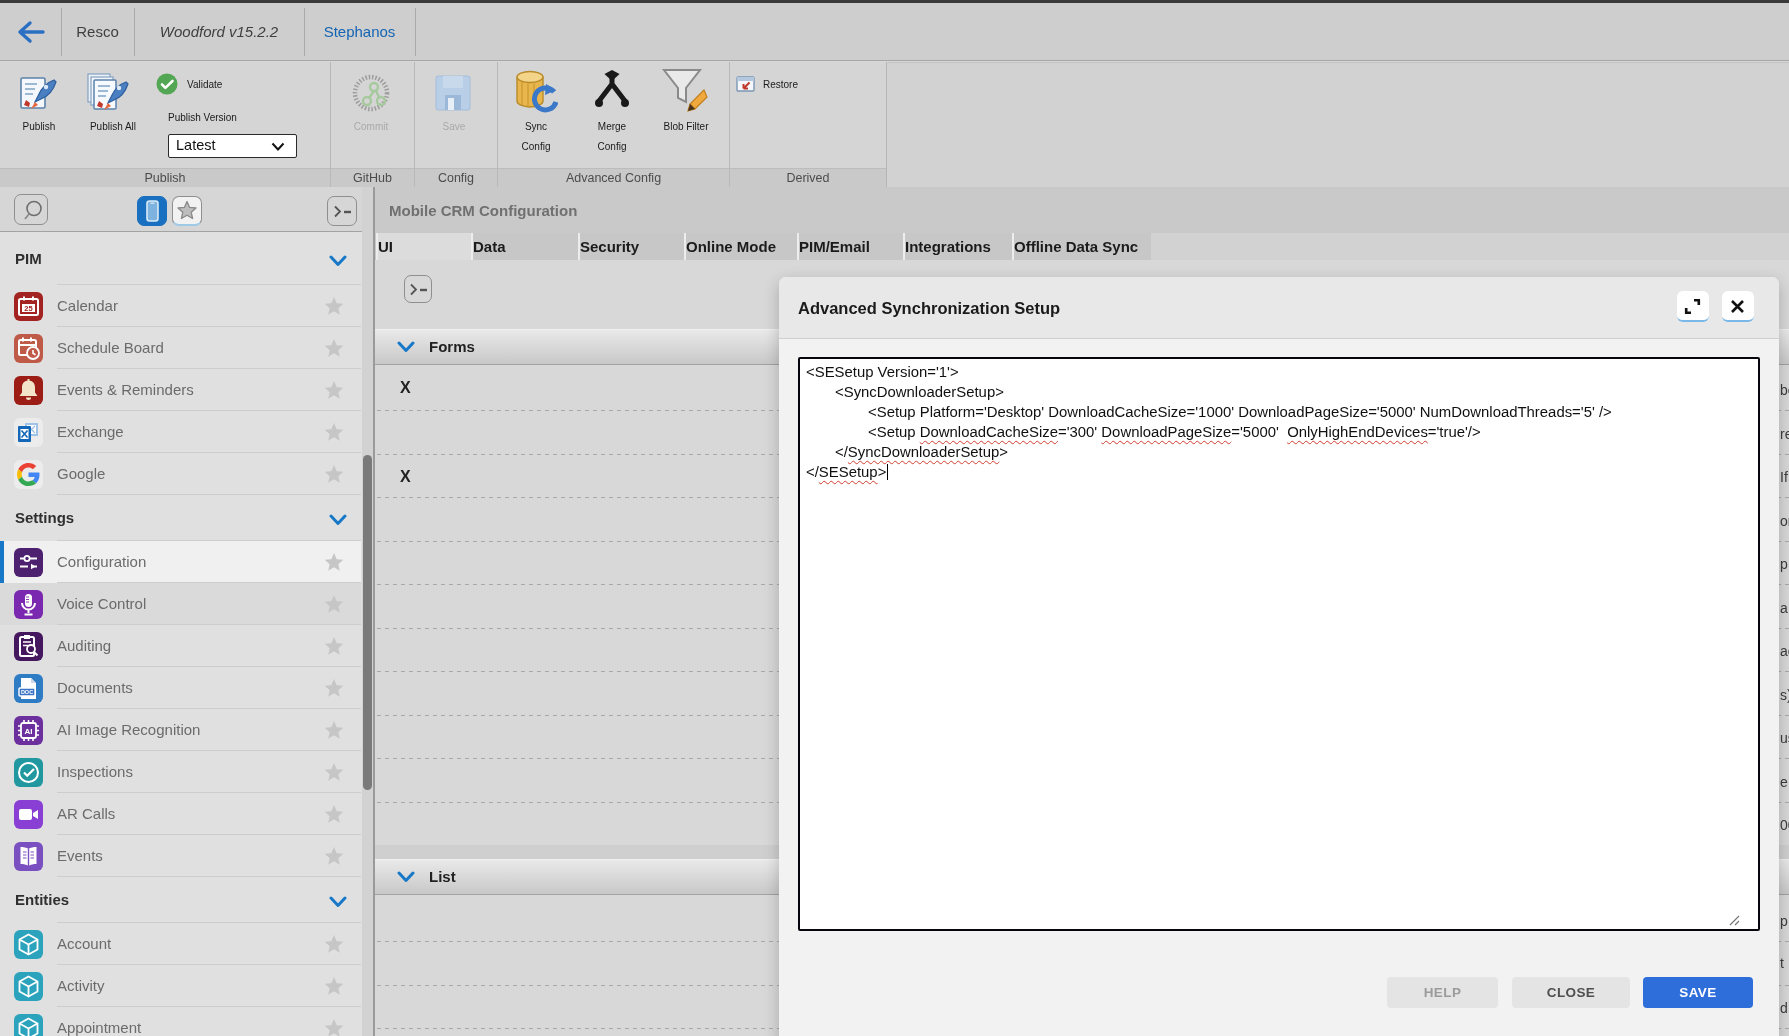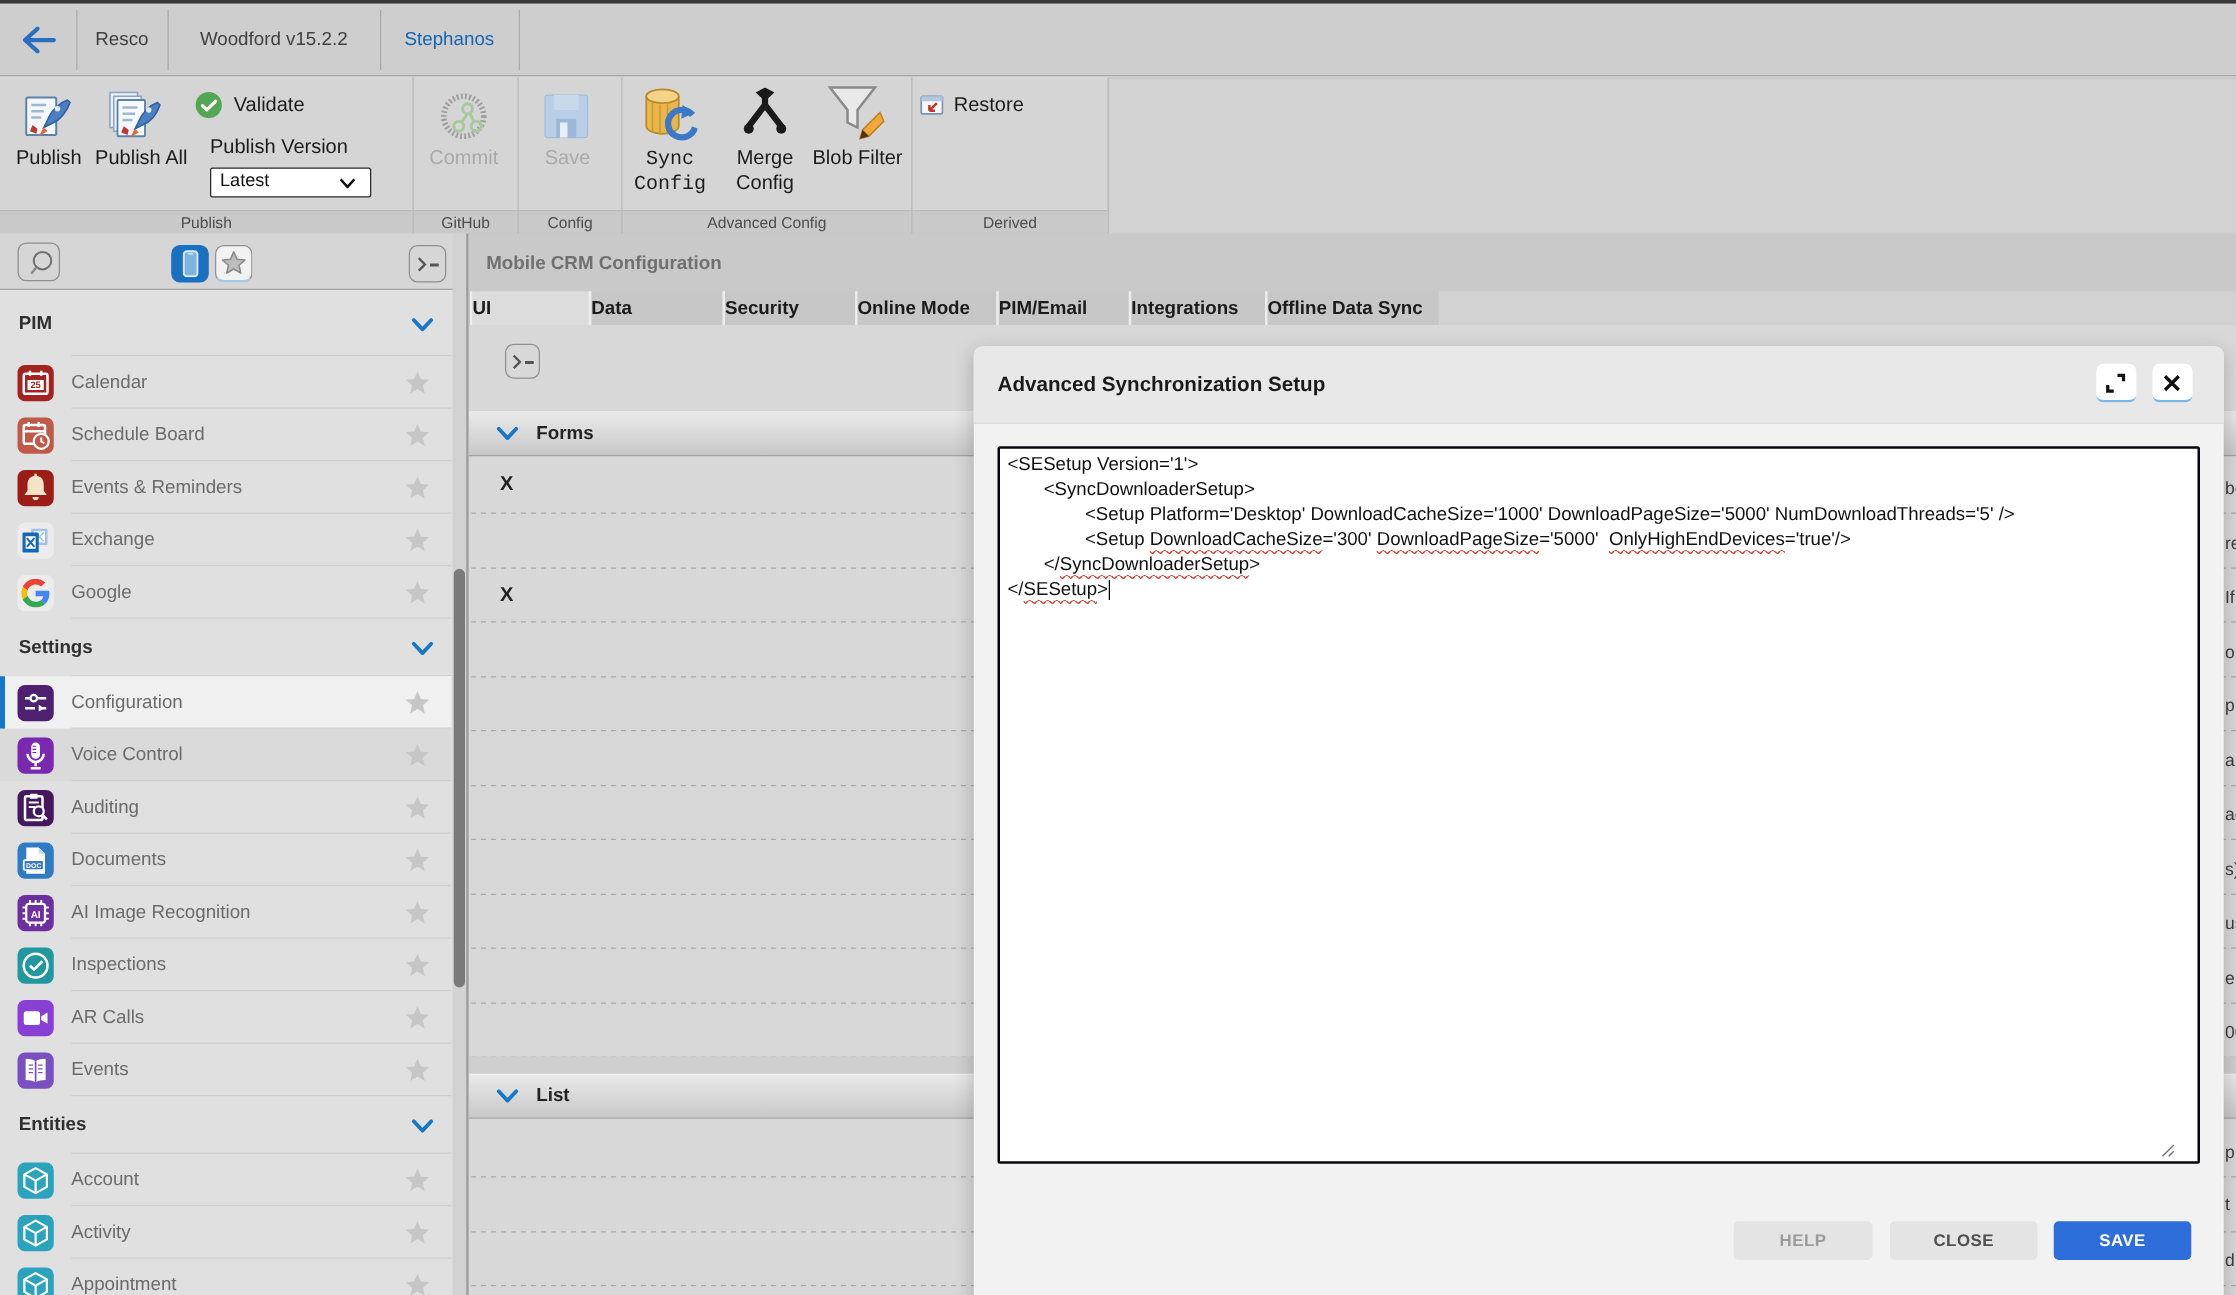--- a/index.html
+++ b/index.html
@@ -9,21 +9,21 @@
 #topstrip{left:0;top:0;width:1789px;height:3px;background:#3a3a3a;}
 #topbar{left:0;top:3px;width:1789px;height:58px;background:#cecece;border-bottom:1px solid #a6a6a6;}
 .tbsep{position:absolute;top:5px;height:48px;width:1px;background:#aaaaaa;}
 .tbtxt{position:absolute;top:0;height:58px;line-height:58px;font-size:15px;color:#3f3f3f;text-align:center;}
 
 #ribbon{left:0;top:62px;width:1789px;height:125px;background:#d5d5d5;border-bottom:1px solid #9e9e9e;}
 #ribbonrt{left:886px;top:0px;width:903px;height:125px;background:#d2d2d2;border-left:1px solid #b5b5b5;border-top:1px solid #c3c3c3;}
 #grpstrip{left:0;top:106px;width:886px;height:19px;background:#c9c9c9;border-top:1px solid #bcbcbc;}
 .grplbl{position:absolute;top:107px;height:18px;line-height:18px;font-size:12.5px;color:#4c4c4c;text-align:center;}
 .rsep{position:absolute;top:0px;height:125px;width:1px;background:#b9b9b9;}
-.riclbl{position:absolute;font-size:16px;color:#1b1b1b;text-align:center;line-height:20px;}
+.riclbl{position:absolute;font-size:10px;color:#1b1b1b;text-align:center;line-height:20px;}
 .riclbl.dis{color:#a9a9a9;}
 
 #sidebar{left:0;top:187px;width:374px;height:849px;background:#e0e0e0;}
 #sbtool{left:0;top:0px;width:374px;height:45px;background:#d6d6d6;border-bottom:1px solid #a3a3a3;}
 .sbtn{position:absolute;border:1px solid #8f8f8f;border-radius:7px;background:transparent;}
 #sblist{left:0;top:46px;width:374px;height:803px;background:#e0e0e0;overflow:hidden;}
 .hdrlbl{position:absolute;left:15px;font-size:15px;font-weight:bold;color:#2f2f2f;}
 .itmlbl{position:absolute;left:57px;font-size:15px;color:#6b6b6b;}
 .rline{position:absolute;left:57px;width:304px;height:1px;background:#cdcdcd;}
 .star{position:absolute;left:324px;}
@@ -58,21 +58,21 @@
 <div class="abs" id="topstrip"></div>
 <div class="abs" id="topbar">
   <svg class="abs" style="left:16px;top:15px" width="30" height="28" viewBox="0 0 30 28">
       <path d="M4 14 H27 M4 14 L14 5 M4 14 L14 23" stroke="#2a6fc2" stroke-width="3.4" fill="none" stroke-linecap="round" stroke-linejoin="round"></path>
     </svg>
   <div class="tbsep" style="left:61px"></div>
   <div class="tbsep" style="left:134px"></div>
   <div class="tbsep" style="left:304px"></div>
   <div class="tbsep" style="left:415px"></div>
   <div class="tbtxt" style="left:61px;width:73px;">Resco</div>
-  <div class="tbtxt" style="left:134px;width:170px;">Woodford v15.2.2</div>
+  <div class="tbtxt" style="left:134px;width:170px;font-style:italic;">Woodford v15.2.2</div>
   <div class="tbtxt" style="left:304px;width:111px;color:#1464b4;">Stephanos</div>
 </div>
 <div class="abs" id="ribbon">
   <div class="abs" id="ribbonrt"></div>
   <div class="abs" id="grpstrip"></div>
   <div class="rsep" style="left:330px"></div>
   <div class="rsep" style="left:414px"></div>
   <div class="rsep" style="left:497px"></div>
   <div class="rsep" style="left:729px"></div>
   <div class="grplbl" style="left:90px;width:150px;">Publish</div>
@@ -143,21 +143,21 @@
   </svg>
   <svg class="abs" style="left:736px;top:14px" width="19" height="17" viewBox="0 0 19 17">
     <rect x="1" y="1" width="17" height="14" rx="1" fill="#f5f7fa" stroke="#7a96b5" stroke-width="1.4"></rect>
     <rect x="1" y="1" width="17" height="4" fill="#b3c8de"></rect>
     <path d="M13.5 6.5 l-6 6 M7.5 12.5 h4.5 M7.5 12.5 v-4.5" stroke="#c0392b" stroke-width="2" fill="none"></path>
   </svg>
   <div class="riclbl" style="left:2px;top:55px;width:74px;">Publish</div>
   <div class="riclbl" style="left:70px;top:55px;width:86px;">Publish All</div>
   <div class="riclbl" style="left:333px;top:55px;width:76px;color:#a9a9a9;">Commit</div>
   <div class="riclbl dis" style="left:416px;top:55px;width:76px;">Save</div>
-  <div class="riclbl" style="left:498px;top:55px;width:76px;font-family:Liberation Mono, monospace;">Sync<br>Config</div>
+  <div class="riclbl" style="left:498px;top:55px;width:76px;">Sync<br>Config</div>
   <div class="riclbl" style="left:574px;top:55px;width:76px;">Merge<br>Config</div>
   <div class="riclbl" style="left:646px;top:55px;width:80px;">Blob Filter</div>
   <div class="riclbl" style="left:763px;top:13px;width:70px;text-align:left;">Restore</div>
   <div class="riclbl" style="left:187px;top:13px;width:70px;text-align:left;">Validate</div>
   <div class="riclbl" style="left:168px;top:46px;width:140px;text-align:left;">Publish Version</div>
 </div>
 <div class="abs" id="sidebar">
   <div class="abs" id="sbtool">
     <div class="sbtn" style="left:14px;top:7px;width:34px;height:31px;">
       <svg style="position:absolute;left:7px;top:4px" width="21" height="22" viewBox="0 0 21 22">

